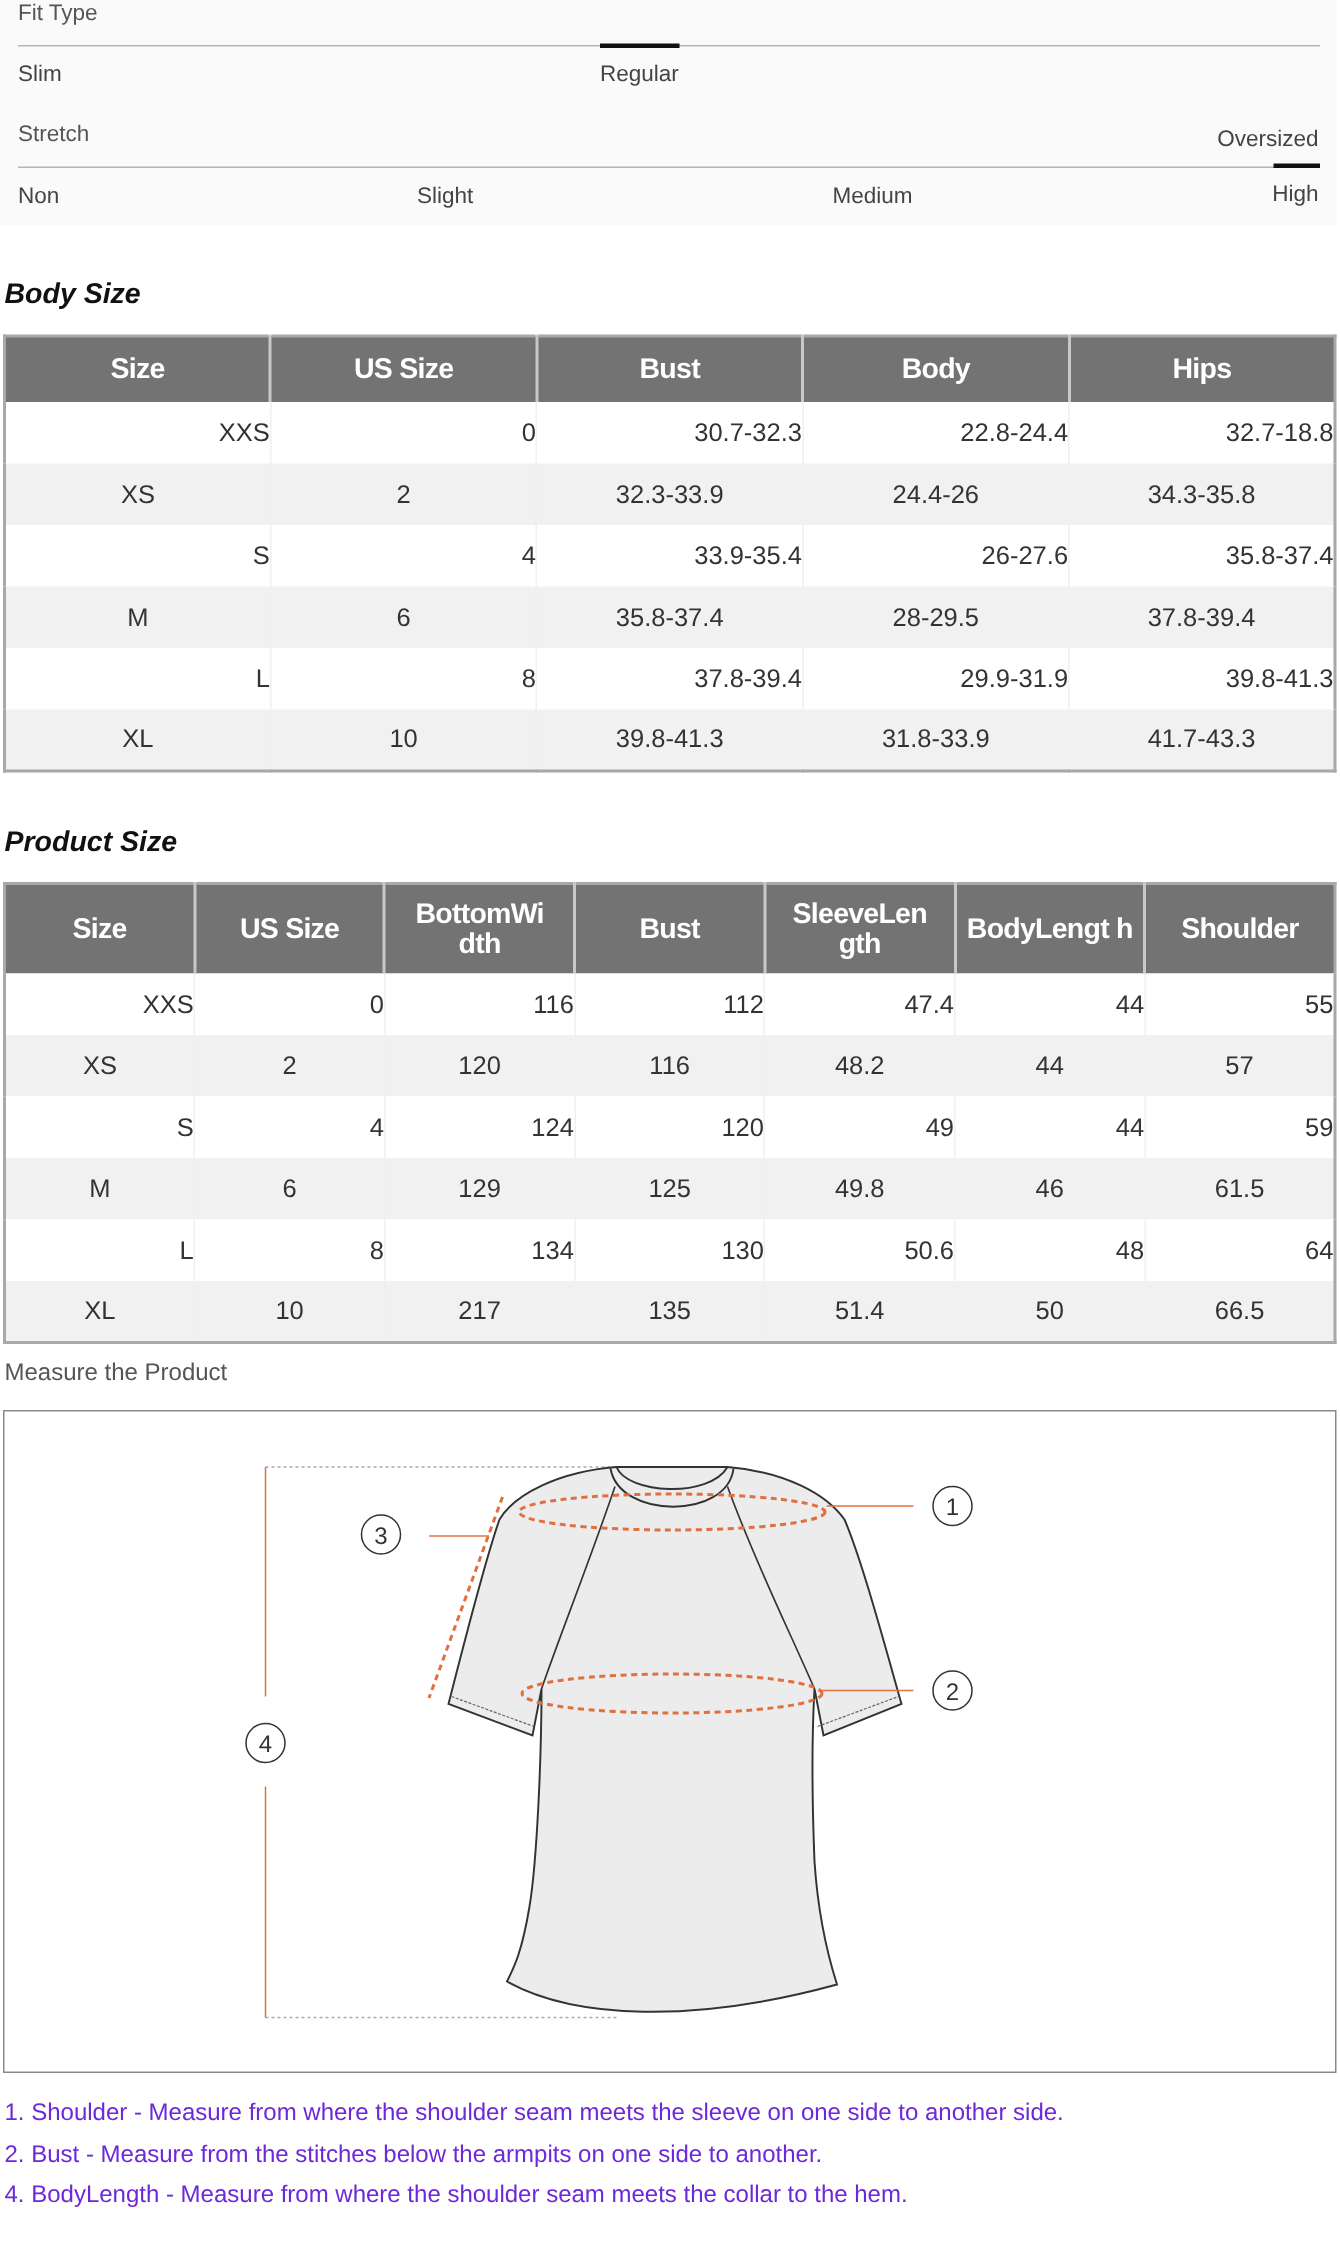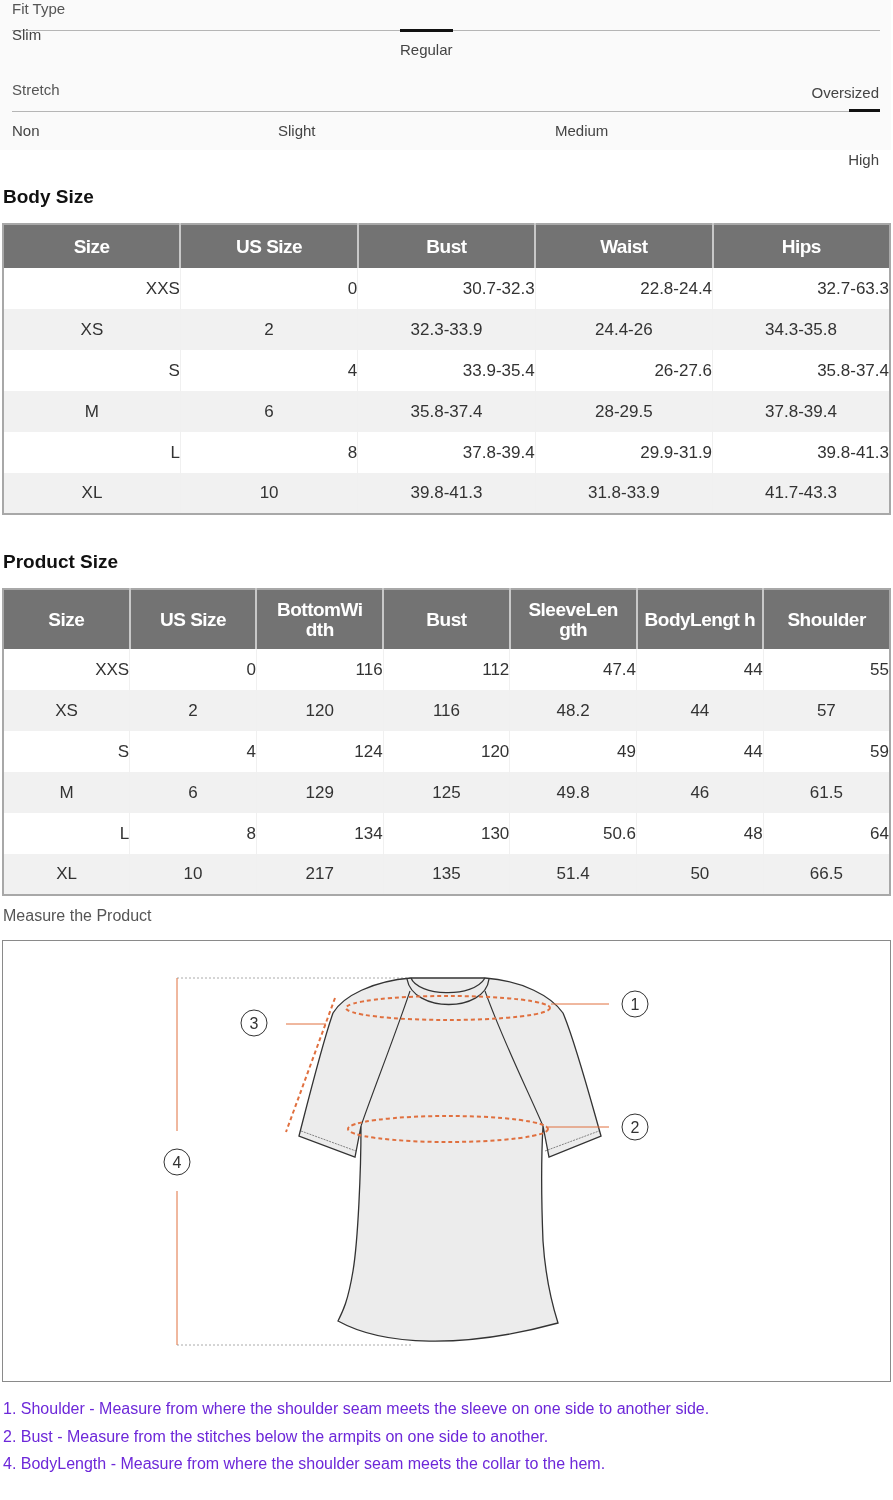--- a/index.html
+++ b/index.html
@@ -6,21 +6,21 @@
   html, body { width: 893px; height: 1500px; background: #ffffff; overflow: hidden; }
   body { font-family: "Liberation Sans", "DejaVu Sans", sans-serif; color: #222; position: relative; }
 
   
   .fit-panel { position: absolute; left: 0; top: 0; width: 891px; height: 150px; background: #fafafa; }
   .scale-label { position: absolute; left: 12px; font-size: 15px; color: #555; font-weight: 400; }
   .scale-line { position: absolute; left: 12px; width: 868px; height: 1px; background: #b5b5b5; }
   .scale-marker { position: absolute; height: 3px; background: #111; }
   .scale-opt { position: absolute; font-size: 15px; color: #444; font-weight: 300; white-space: nowrap; }
 
-  .section-title { position: absolute; left: 3px; font-size: 19px; font-weight: 700; color: #111; }
+  .section-title { position: absolute; left: 3px; font-size: 19px; font-weight: 700; color: #111; font-style: italic; }
 
   
   table.size-table { position: absolute; left: 2px; width: 889px; border-collapse: collapse; border: 2px solid #a8a8a8; table-layout: fixed; }
   table.size-table th { background: #737373; color: #fff; font-weight: 700; font-size: 19px; text-align: center; border-left: 2px solid #c8c8c8; line-height: 20px; padding: 0 6px; letter-spacing: -0.5px; }
   table.size-table th:first-child { border-left: none; }
   table.size-table td { text-align: center; font-size: 17px; color: #333; border-left: 1px solid #f0f0f0; }
   table.size-table td:first-child { border-left: none; }
   table.size-table tr.odd td { background: #ffffff; text-align: right; }
   table.size-table tr.even td { background: #f1f1f1; }
 
@@ -40,51 +40,51 @@
   .notes { position: absolute; left: 3px; top: 1395px; }
   .note { font-size: 16px; color: #6d28d9; line-height: 27.5px; font-weight: 300; white-space: nowrap; }
 </style>
 </head>
 <body>
 
 <div class="fit-panel">
   <div class="scale-label" style="top:0px;">Fit Type</div>
   <div class="scale-line" style="top:30px;"></div>
   <div class="scale-marker" style="left:400px; top:29px; width:53px;"></div>
-  <div class="scale-opt" style="left:12px; top:26px;">Slim</div>
+  <div class="scale-opt" style="left:12px; top:41px;">Slim</div>
   <div class="scale-opt" style="left:400px; top:41px;">Regular</div>
   <div class="scale-opt" style="right:12px; top:41px;margin-top:43px;">Oversized</div>
 
   <div class="scale-label" style="top:81px;">Stretch</div>
   <div class="scale-line" style="top:111px;"></div>
   <div class="scale-marker" style="left:849px; top:109px; width:31px;"></div>
   <div class="scale-opt" style="left:12px; top:122px;">Non</div>
   <div class="scale-opt" style="left:278px; top:122px;">Slight</div>
   <div class="scale-opt" style="left:555px; top:122px;">Medium</div>
-  <div class="scale-opt" style="right:12px; top:121px;margin-top:30px;">High</div>
+  <div class="scale-opt" style="right:12px; top:121px;">High</div>
 </div>
 
 <div class="section-title" style="top:186px;">Body Size</div>
 <table class="size-table" id="body-table">
   <thead>
     <tr>
       <th>Size</th>
       <th>US Size</th>
       <th>Bust</th>
-      <th>Waist</th>
+      <th>Body</th>
       <th>Hips</th>
     </tr>
   </thead>
   <tbody>
     <tr class="odd">
       <td>XXS</td>
       <td>0</td>
       <td>30.7-32.3</td>
       <td>22.8-24.4</td>
-      <td>32.7-63.3</td>
+      <td>32.7-18.8</td>
     </tr>
     <tr class="even">
       <td>XS</td>
       <td>2</td>
       <td>32.3-33.9</td>
       <td>24.4-26</td>
       <td>34.3-35.8</td>
     </tr>
     <tr class="odd">
       <td>S</td>

